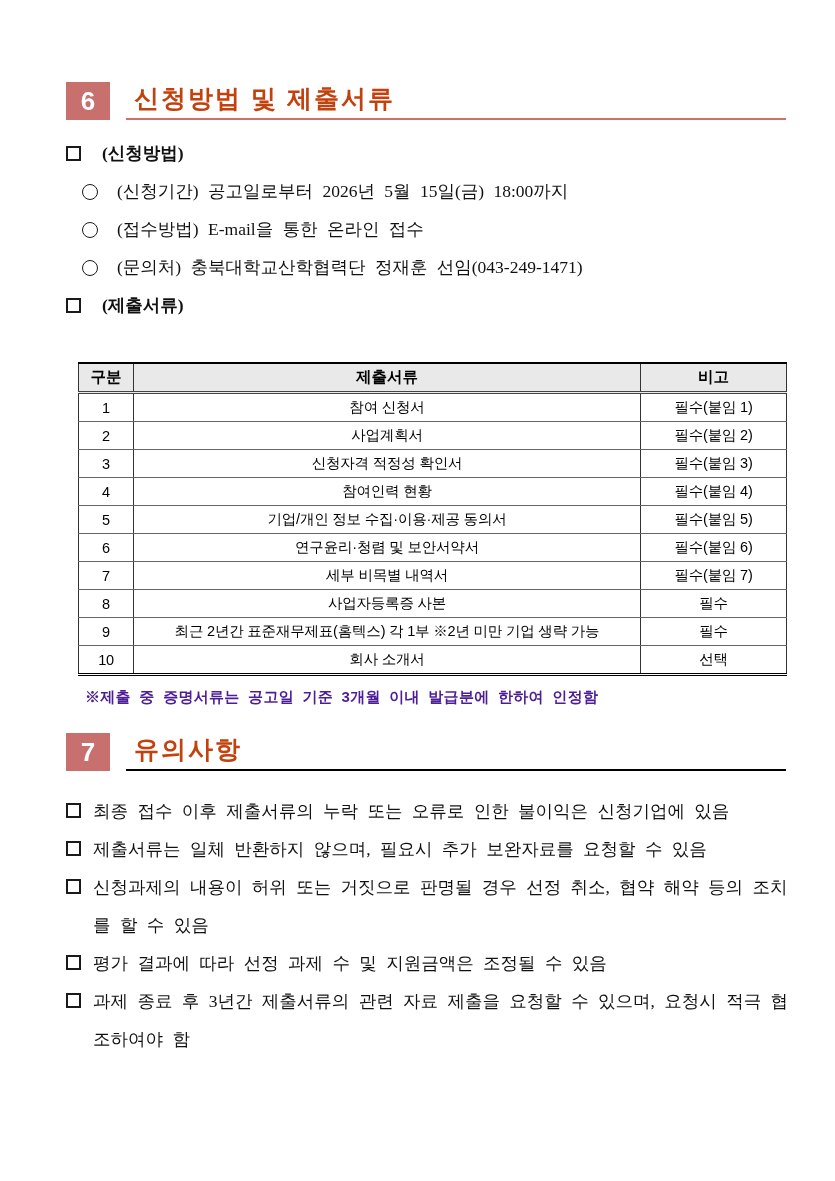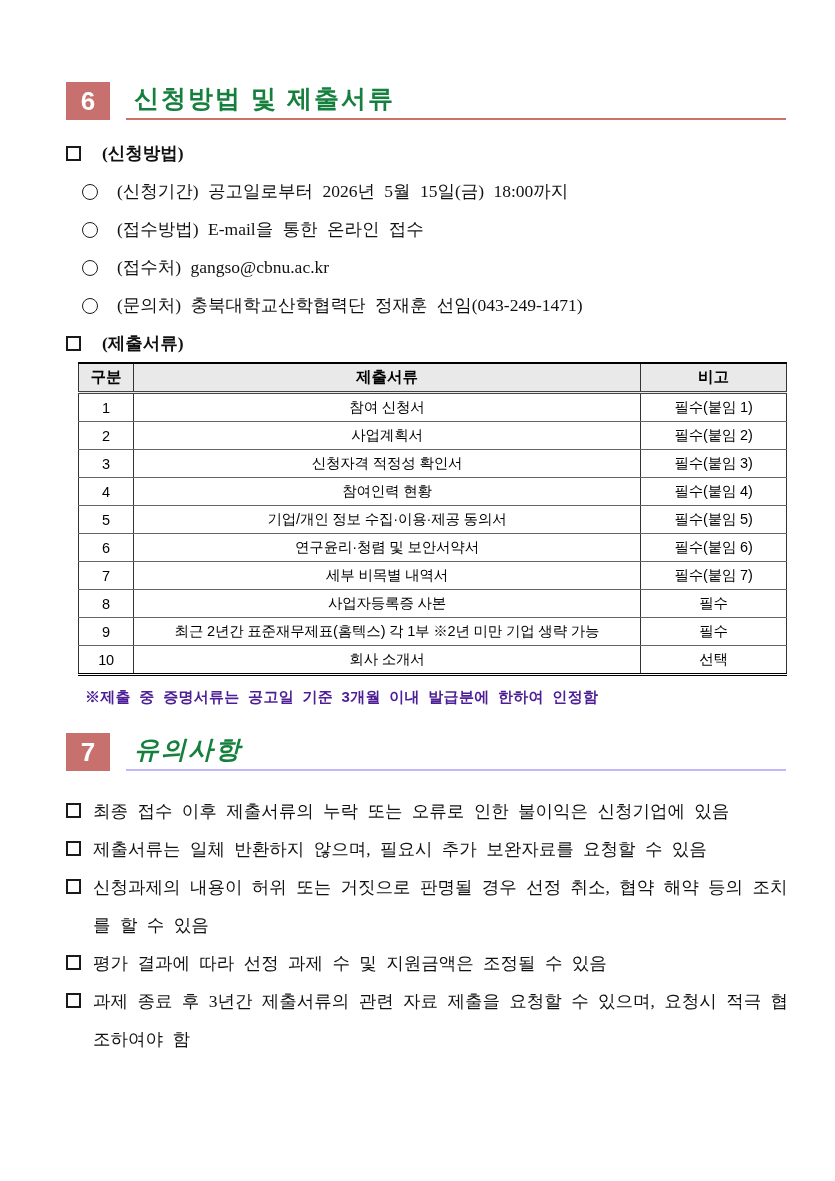--- a/index.html
+++ b/index.html
@@ -27,24 +27,24 @@
     color:#ffffff;
     font-family:"Liberation Sans", sans-serif;
     font-size:26px; font-weight:700;
     display:flex; align-items:center; justify-content:center;
   }
   .title-wrap {
     flex:1; margin-left:16px; padding-left:8px;
     display:flex; align-items:center;
   }
   #sec6-header .title-wrap { border-bottom:2px solid #cf6f6b; }
-  #sec7-header .title-wrap { border-bottom:2px solid #c4b5fd;font-style:italic; }
+  #sec7-header .title-wrap { border-bottom:2px solid #000000; }
   .sec-title {
     font-family:"Liberation Sans", sans-serif;
-    font-size:25px; font-weight:700; color:#15803d;
+    font-size:25px; font-weight:700; color:#c2410c;
     letter-spacing:2px;
     transform:translateY(-2px);
   }
 
   
   .list { position:absolute; left:66px; }
   #sec6-list { top:140px; width:722px; }
   #sec7-list { top:792px; width:728px; }
   .item { display:flex; align-items:flex-start; }
   #sec6-list .item { margin-bottom:11px; line-height:27px; font-size:17.5px; word-spacing:5px;gap:9px; }
@@ -125,24 +125,20 @@
     <div class="item indent1">
       <span class="ci-bullet"></span>
       <span class="item-text">(신청기간) 공고일로부터 2026년 5월 15일(금) 18:00까지</span>
     </div>
     <div class="item indent1">
       <span class="ci-bullet"></span>
       <span class="item-text">(접수방법) E-mail을 통한 온라인 접수</span>
     </div>
     <div class="item indent1">
       <span class="ci-bullet"></span>
-      <span class="item-text">(접수처) gangso@cbnu.ac.kr</span>
-    </div>
-    <div class="item indent1">
-      <span class="ci-bullet"></span>
       <span class="item-text">(문의처) 충북대학교산학협력단 정재훈 선임(043-249-1471)</span>
     </div>
     <div class="item bold-item">
       <span class="sq-bullet"></span>
       <span class="item-text">(제출서류)</span>
     </div>
   </div>
 
   <table class="doc-table">
     <colgroup>

